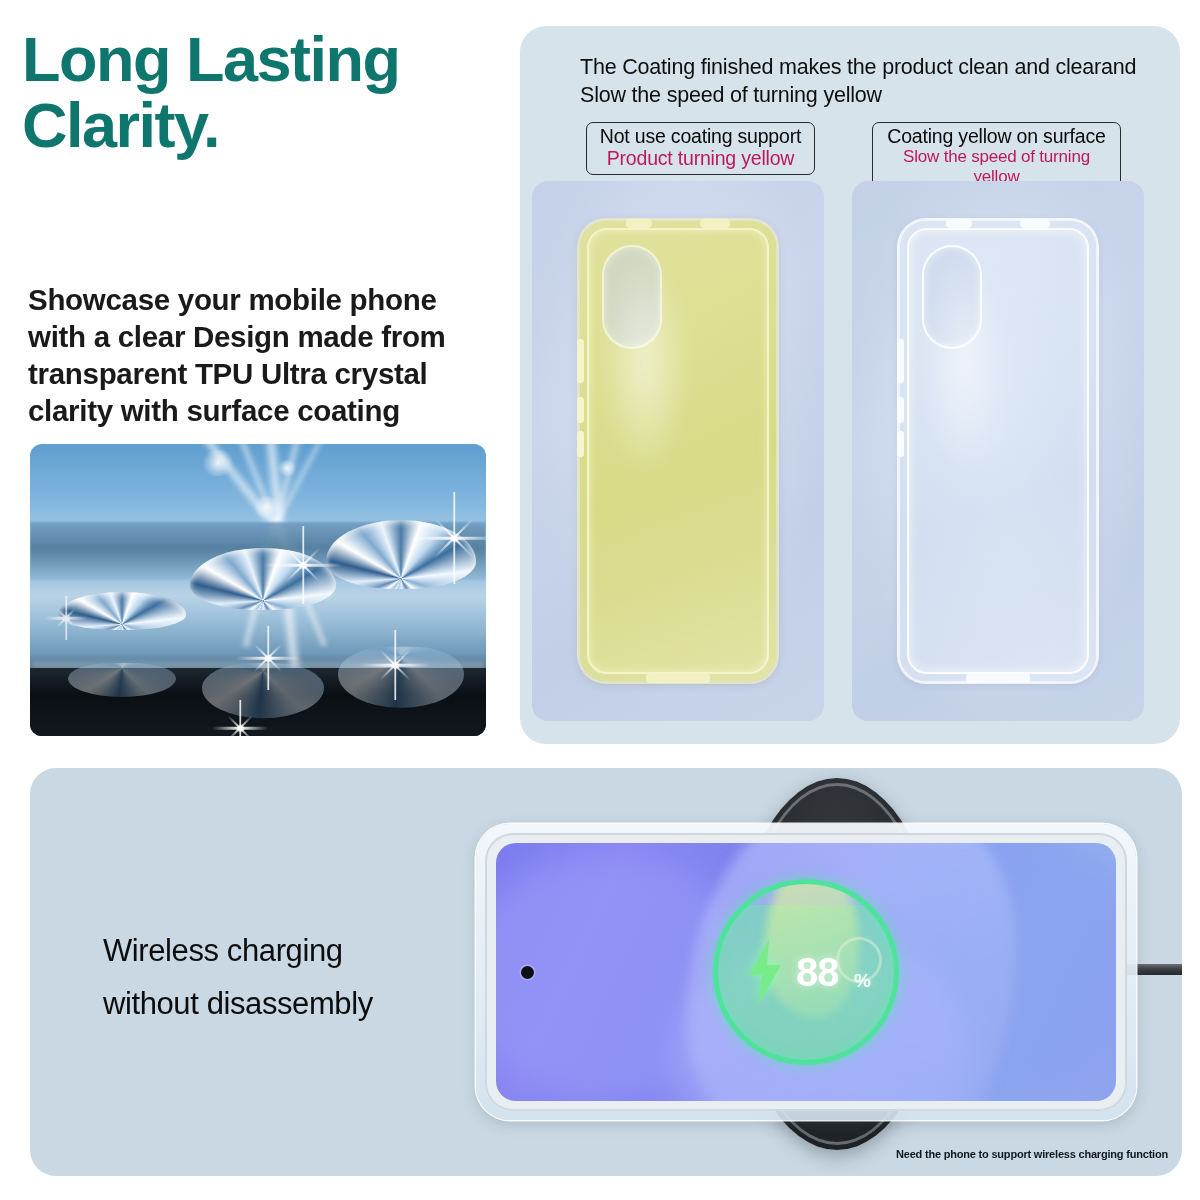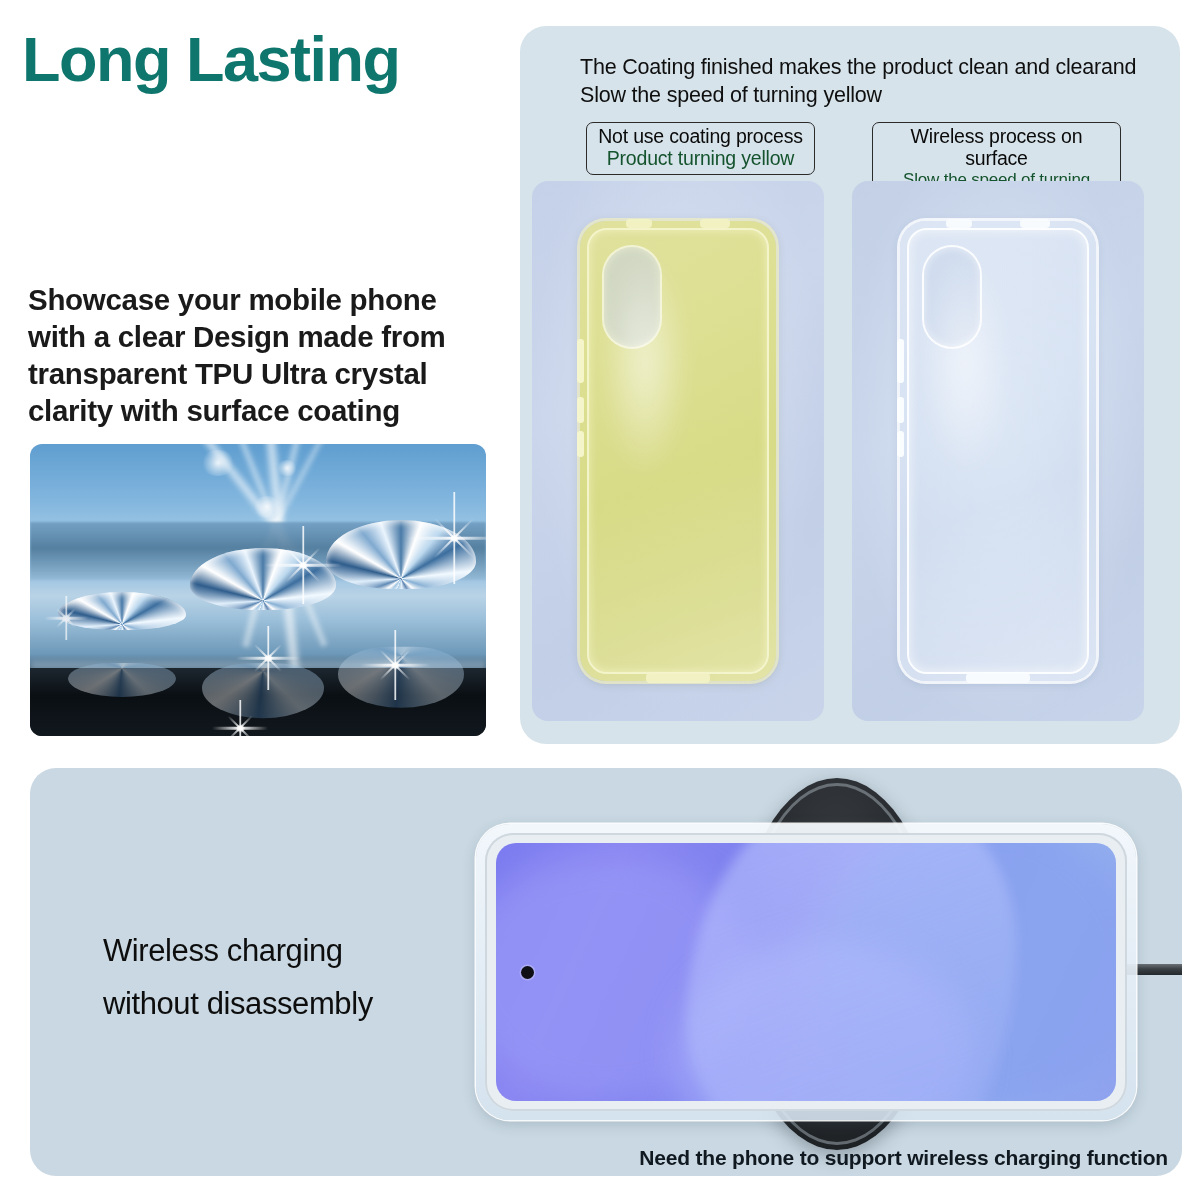--- a/index.html
+++ b/index.html
@@ -114,21 +114,21 @@
     position:absolute; left:60px; top:28px; width:580px;
     font-size:21.5px; line-height:1.28; color:#0f0f0f; letter-spacing:-0.2px;
   }
   .label-box {
     position:absolute; border:1.6px solid #2b2b2b; border-radius:7px;
     background:#d6e3ea; text-align:center; padding:2px 6px 4px;
   }
   #label-box-left  { left:66px;  top:96px; width:229px; }
   #label-box-right { left:352px; top:96px; width:249px; }
   .lb-l1 { font-size:19.5px; color:#0a0a0a; line-height:1.15; letter-spacing:-0.2px; }
-  .lb-l2 { font-size:19.5px; color:#14532d; line-height:1.15; letter-spacing:-0.2px; }
+  .lb-l2 { font-size:19.5px; color:#be185d; line-height:1.15; letter-spacing:-0.2px; }
   #label-box-right .lb-l2 { font-size:17px; }
 
   
   .case-photo {
     position:absolute; top:155px; width:292px; height:540px;
     border-radius:16px; overflow:hidden;
   }
   #case-photo-yellow { left:12px;  background:linear-gradient(150deg,#c7d3ea 0%,#cfd9ee 35%,#c3d0e8 70%,#ccd7ec 100%); }
   #case-photo-clear  { left:332px; background:linear-gradient(150deg,#c6d3e8 0%,#cedaee 40%,#c4d1e7 75%,#cbd8ed 100%); }
   .photo-tint { position:absolute; inset:0; }
@@ -199,22 +199,22 @@
   #charging-panel {
     position:absolute; left:30px; top:768px; width:1152px; height:408px;
     background:#c9d8e2; border-radius:26px; overflow:hidden;
   }
   #charging-title {
     position:absolute; left:73px; top:156px; width:420px;
     font-size:31px; font-weight:normal; color:#0d0d0d; line-height:1.72;
     letter-spacing:-0.4px;
   }
   #charging-note {
-    position:absolute; right:14px; bottom:6px;
-    font-size:21px; font-weight:bold; color:#101820; letter-spacing:-0.2px;
+    position:absolute; right:14px; bottom:16px;
+    font-size:11px; font-weight:bold; color:#101820; letter-spacing:-0.2px;
   }
 
   
   #charging-pad {
     position:absolute; left:706px; top:10px; width:202px; height:372px;
     border-radius:50%;
     background:radial-gradient(ellipse at 50% 35%,#3c4044 0%,#2b2f33 45%,#1b1e21 78%,#121416 100%);
     box-shadow:0 6px 18px rgba(40,50,60,.35);
   }
   #charging-pad .pad-rim {
@@ -297,20 +297,21 @@
     position:absolute; left:136px; top:50%; margin-top:-2px;
     font-size:19px; font-weight:bold; color:#f2fff2;
     text-shadow:0 0 6px rgba(255,255,255,.5);
   }
 </style>
 </head>
 <body>
 
 <h1 id="headline">
   <span>Long Lasting</span>
+  <span class="l2">Clarity.</span>
 </h1>
 
 <p id="lead-paragraph">Showcase your mobile phone with a clear Design made from transparent  TPU Ultra crystal clarity with surface coating</p>
 
 <div id="diamond-photo">
   <div class="dp-layer">
     <div class="ray r1"></div>
     <div class="ray r2"></div>
     <div class="ray r3"></div>
     <div class="ray r4"></div>
@@ -371,26 +372,26 @@
     </div>
 </div>
 
 <section id="coating-panel">
   <div id="coating-caption">
     <span>The Coating finished makes the product clean and clearand</span><br>
     <span>Slow the speed of turning yellow</span>
   </div>
 
   <div class="label-box" id="label-box-left">
-    <div class="lb-l1">Not use coating process</div>
+    <div class="lb-l1">Not use coating support</div>
     <div class="lb-l2">Product turning yellow</div>
   </div>
 
   <div class="label-box" id="label-box-right">
-    <div class="lb-l1">Wireless process on surface</div>
+    <div class="lb-l1">Coating yellow on surface</div>
     <div class="lb-l2">Slow the speed of turning yellow</div>
   </div>
 
   <div class="case-photo" id="case-photo-yellow">
     <div class="photo-tint"></div>
     <div class="case-body" id="case-yellow">
       <div class="case-rim"></div>
       <div class="cam-cut"></div>
       <div class="case-btn b1"></div>
       <div class="case-btn b2"></div>
@@ -435,14 +436,25 @@
 <div id="phone">
   <div id="phone-case"></div>
   <div id="phone-frame"></div>
   <div id="phone-screen">
     <div class="wp-blob wp-b1"></div>
     <div class="wp-blob wp-b2"></div>
     <div class="wp-blob wp-b3"></div>
     <div class="wp-swoosh"></div>
     <div id="phone-punchhole"></div>
 
+    <div id="charge-ring">
+      <div class="ring-sheen"></div>
+      <div class="ring-ghost"></div>
+      <div id="bolt-icon">
+        <svg viewBox="0 0 40 66" xmlns="http://www.w3.org/2000/svg">
+          <path d="M24 0 L4 36 L17 36 L13 66 L36 26 L22 26 Z" fill="#78ec8a"></path>
+        </svg>
+      </div>
+      <div id="charge-value">88</div>
+      <div id="charge-unit">%</div>
+    </div>
   </div>
 </div>
 
 </body></html>

